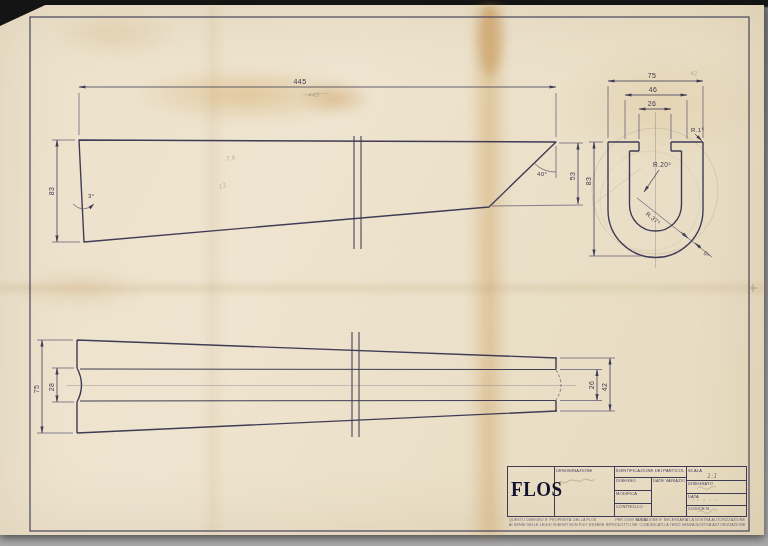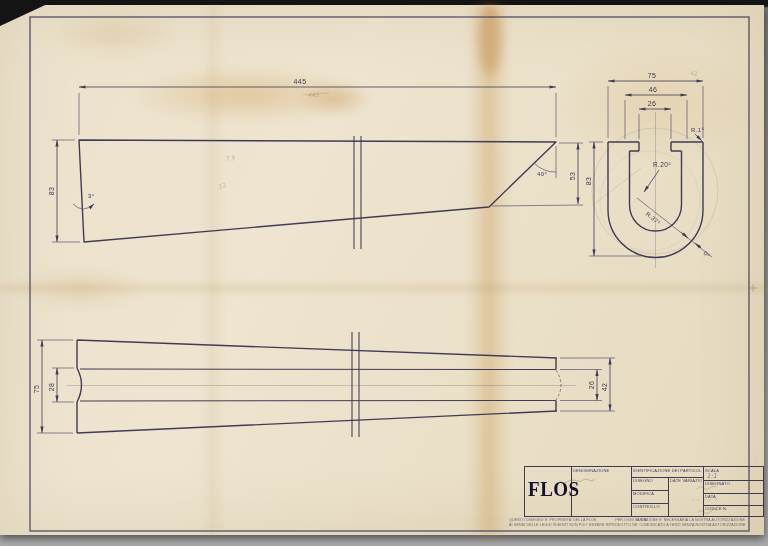--- a/index.html
+++ b/index.html
@@ -17,21 +17,21 @@
   .ink2{stroke:#403c56;stroke-width:1.05;fill:none;}
   .thin{stroke:#5a5572;stroke-width:.7;fill:none;}
   .ctr{stroke:#5a5572;stroke-width:.5;fill:none;opacity:.55;}
   .dimline{stroke:#403c56;stroke-width:.8;fill:none;}
   .dimtxt{font:7px "Liberation Sans",sans-serif;fill:#3c3852;letter-spacing:.4px;}
   .small{font-size:6px;}
   .pencil{stroke:#93896f;fill:none;}
   .penciltxt{font:italic 6px "DejaVu Sans",sans-serif;fill:#8d8066;}
   .frame{stroke:#49445a;stroke-width:1.2;fill:none;}
   
-  #tblock{position:absolute;left:524px;top:466px;width:238px;height:49px;
+  #tblock{position:absolute;left:507px;top:466px;width:238px;height:49px;
     border:1px solid #3f3b52;color:#3f3b56;}
   .vl{position:absolute;top:0;bottom:0;border-left:1px solid #3f3b52;}
   .hl{position:absolute;border-top:1px solid #3f3b52;}
   .tinylab{position:absolute;font-size:4px;line-height:4px;letter-spacing:.2px;
     color:#454160;white-space:nowrap;}
   #flos-logo{position:absolute;left:2px;top:10px;width:42px;text-align:center;
     font-family:"Liberation Serif",serif;font-weight:bold;font-size:20px;color:#14122e;
     transform:scale(.95,1.1);letter-spacing:.5px;}
   .footer{position:absolute;font-size:3.6px;line-height:4.5px;letter-spacing:.15px;
     color:#55506a;white-space:nowrap;opacity:.85;}

